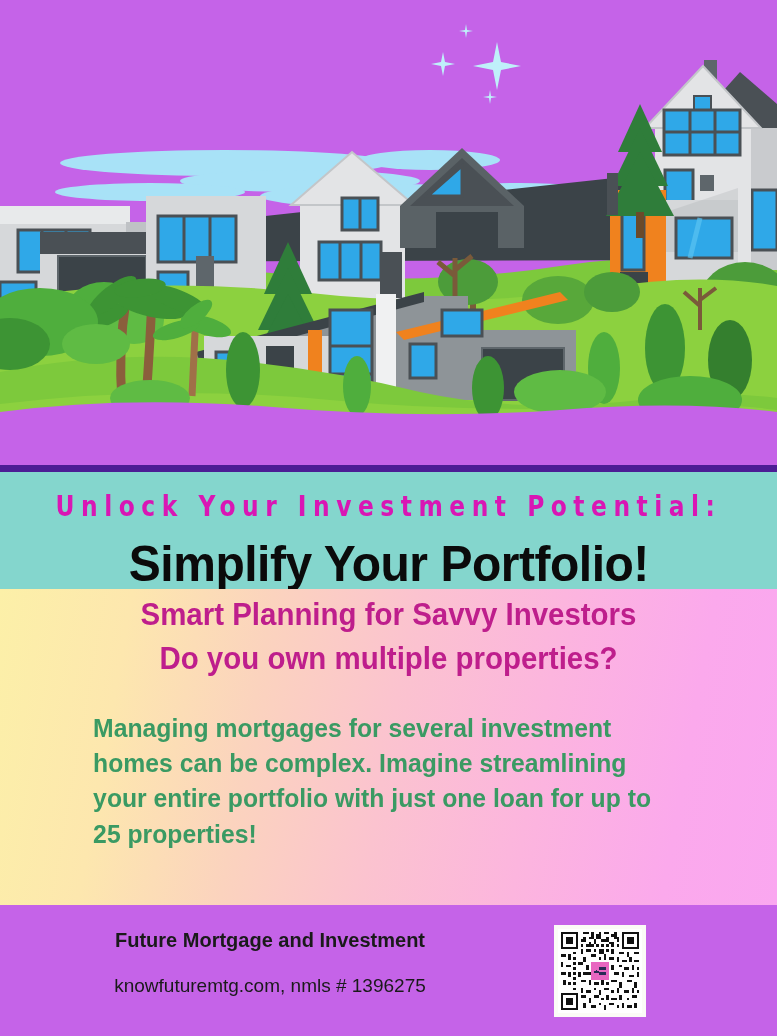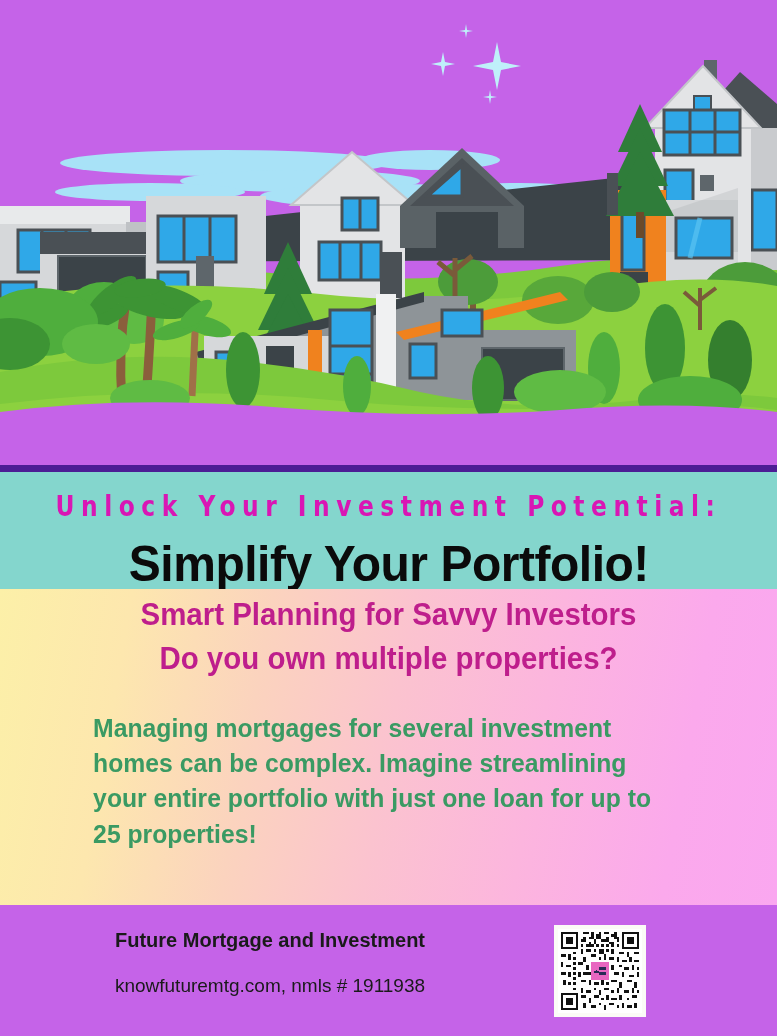--- a/index.html
+++ b/index.html
@@ -394,21 +394,21 @@
     <div class="subhead-group">
       <p class="subhead">Smart Planning for Savvy Investors</p>
       <p class="subhead">Do you own multiple properties?</p>
     </div>
     <p class="paragraph">Managing mortgages for several investment homes can be complex. Imagine streamlining your entire portfolio with just one loan for up to 25 properties!</p>
   </div>
 
   <div class="footer">
     <div class="footer-text">
       <p class="company-name">Future Mortgage and Investment</p>
-      <p class="contact-line">knowfuturemtg.com, nmls # 1911938</p>
+      <p class="contact-line">knowfuturemtg.com, nmls # 1396275</p>
     </div>
   </div>
 
   <div class="qr">
     <svg viewBox="0 0 33 33" shape-rendering="crispEdges">
       <rect width="33" height="33" fill="#ffffff"></rect>
       <g fill="#111111">
 
         <rect x="1" y="1" width="7" height="1"></rect>
           <rect x="1" y="7" width="7" height="1"></rect>

